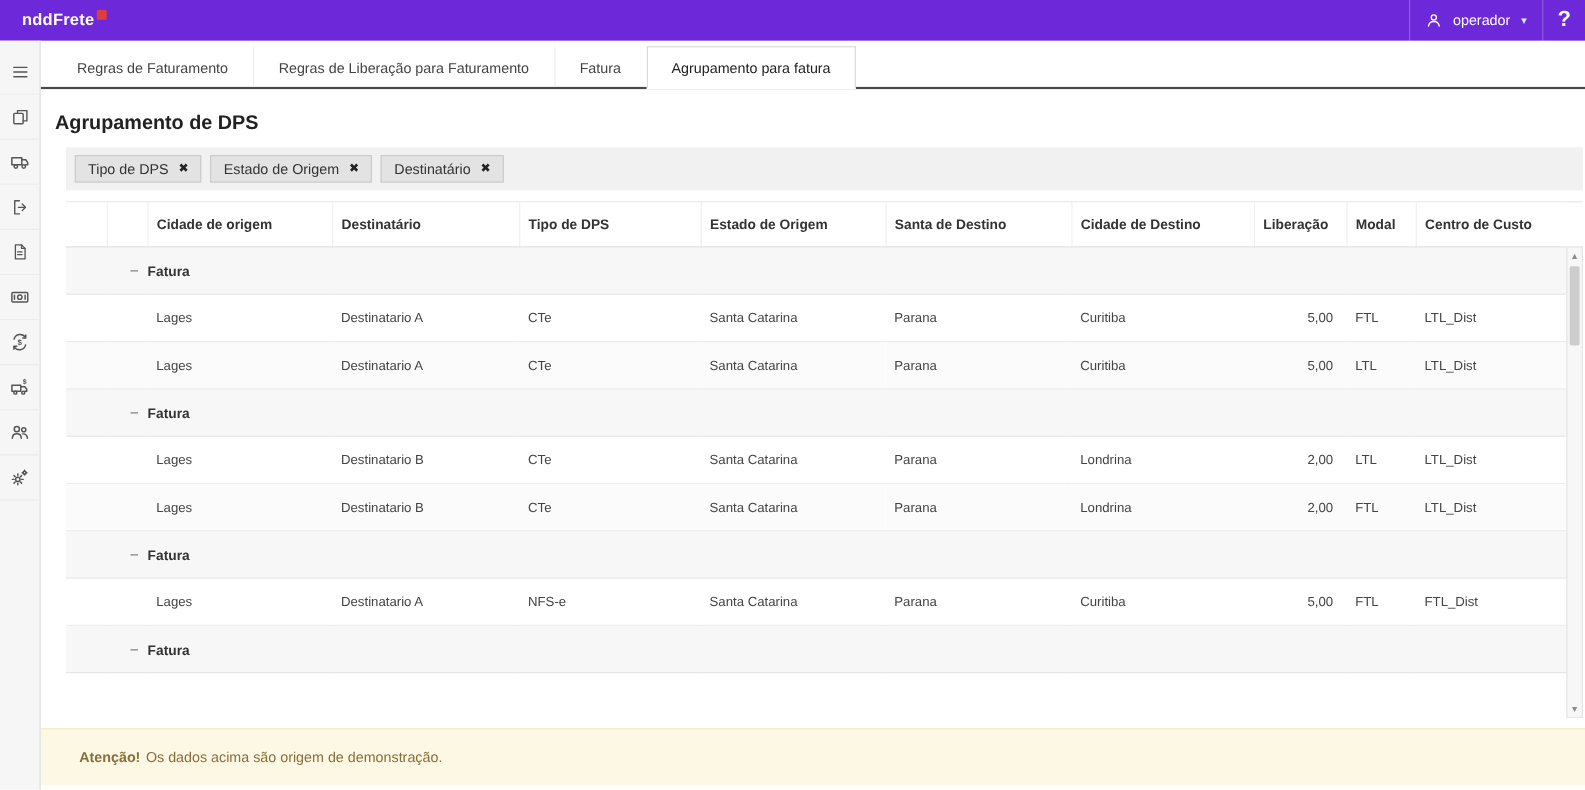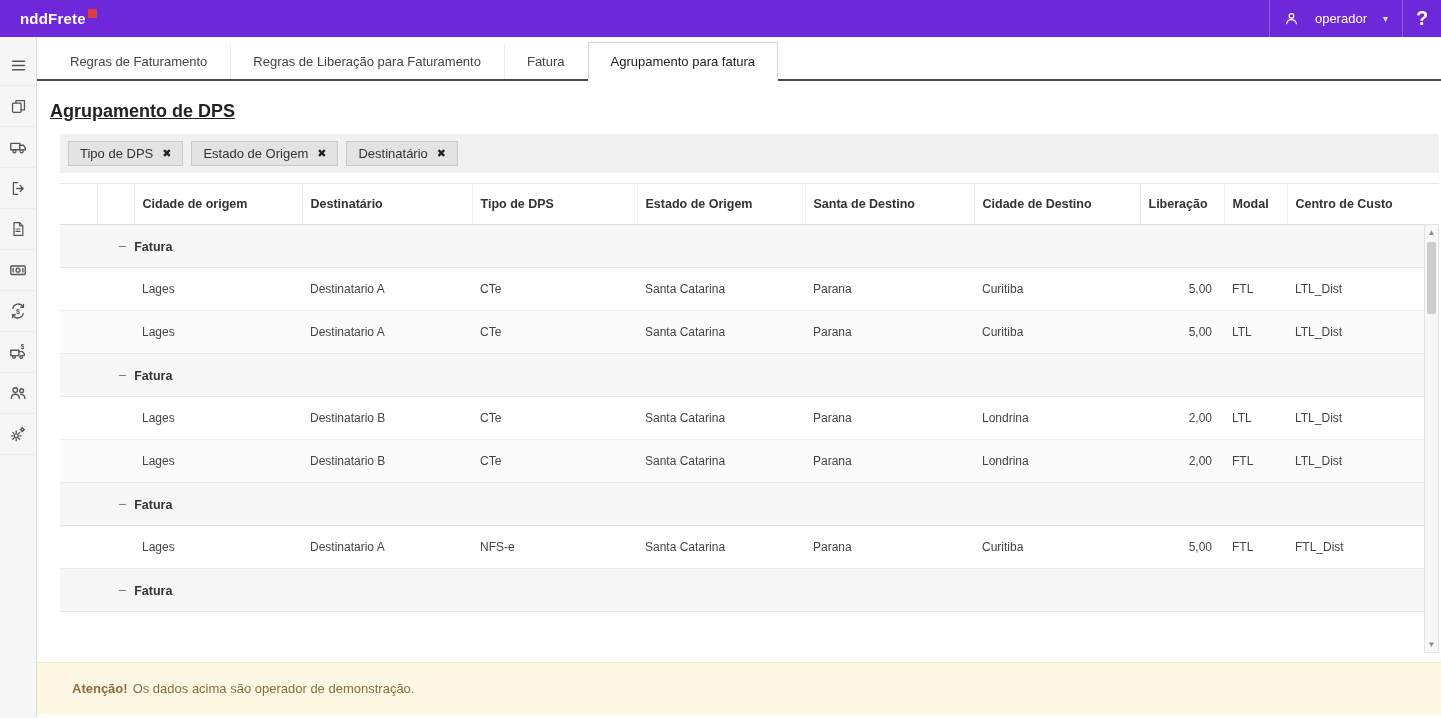--- a/index.html
+++ b/index.html
@@ -6,41 +6,41 @@
   html,body { margin:0; padding:0; }
   body {
     width:1441px; height:718px; overflow:hidden;
     font-family:"Liberation Sans", sans-serif; background:#fff;
   }
   
   .topbar { height:37px; background:#6d28d9; display:flex; align-items:center; justify-content:space-between; }
   .logo { color:#fff; font-size:15px; font-weight:bold; padding-left:20px; display:flex; align-items:flex-start; letter-spacing:.2px; }
   .logo-mark { width:9px; height:9px; background:#e03c3c; display:inline-block; margin:-1px 0 0 2px; }
   .topbar-right { display:flex; align-items:stretch; height:100%; }
-  .user-menu { display:flex; align-items:center; gap:16px; padding:4px 14px; border-left:1px solid rgba(255,255,255,.25); border-right:1px solid rgba(255,255,255,.25); color:#fff; font-size:13px; cursor:pointer; }
+  .user-menu { display:flex; align-items:center; gap:10px; padding:4px 14px; border-left:1px solid rgba(255,255,255,.25); border-right:1px solid rgba(255,255,255,.25); color:#fff; font-size:13px; cursor:pointer; }
   .user-chevron { font-size:10px; color:#d6e9f4; }
   .help-btn { width:38px; display:flex; align-items:center; justify-content:center; color:#fff; font-size:20px; font-weight:bold; cursor:pointer; }
 
   
   .main-wrap { display:flex; height:681px; }
   .sidebar { width:37px; background:#f6f6f6; border-right:1px solid #ddd; padding-top:8px; flex:0 0 37px; }
   .side-item { height:41px; display:flex; align-items:center; justify-content:center; border-bottom:1px solid #ececec; cursor:pointer; }
   .side-item svg { stroke:#555; fill:none; stroke-width:1.5; stroke-linecap:round; stroke-linejoin:round; }
   .side-item svg text { stroke:none; fill:#555; font-family:"Liberation Sans",sans-serif; font-weight:bold; }
   .content-col { flex:1; display:flex; flex-direction:column; overflow:hidden; }
 
   
   .tabs { height:44px; border-bottom:2px solid #4a4a4a; display:flex; align-items:flex-end; padding-left:10px; background:#fff; }
   .tab { font-size:13px; color:#444; padding:11px 22px 10px; border:1px solid transparent; border-left:1px solid #ededed; border-bottom:none; cursor:pointer; white-space:nowrap; }
   .tab:first-child { border-left-color:transparent; }
   .tab.active { border:1px solid #d6d6d6; border-bottom:2px solid #fff; margin-bottom:-2px; background:#fff; color:#222; }
 
   
   .content { flex:1; padding-left:13px; padding-right:2px; display:flex; flex-direction:column; overflow:hidden; }
-  .page-title { font-size:18px; color:#222; margin:20px 0 0 0; font-weight:bold;text-decoration:underline; }
+  .page-title { font-size:18px; color:#222; margin:20px 0 0 0; font-weight:bold; }
   .group-panel { margin:12px 0 0 10px; background:#f1f1f1; padding:7px 8px; display:flex; gap:8px; align-items:center; }
   .chip { background:#e3e3e3; border:1px solid #c9c9c9; padding:4px 11px; font-size:13px; color:#333; display:inline-flex; align-items:center; gap:9px; cursor:pointer; }
   .chip-x { font-size:11px; color:#222; cursor:pointer; line-height:1; }
 
   
   .grid { margin:10px 0 0 10px; position:relative; height:470px; overflow:hidden; border-top:1px solid #e6e6e6; }
   table { border-collapse:collapse; table-layout:fixed; width:calc(100% - 15px); }
   thead th { height:40px; font-size:12.5px; color:#333; text-align:left; font-weight:bold; padding:0 8px; border-bottom:1px solid #dcdcdc; border-right:1px solid #efefef; background:#fff; white-space:nowrap; overflow:hidden; cursor:pointer; }
   thead th:last-child { border-right:none; }
   tbody td { height:43px; font-size:12px; color:#444; padding:0 8px; border-bottom:1px solid #ececec; white-space:nowrap; overflow:hidden; background:#fff; }
@@ -290,17 +290,17 @@
         <div class="scrollbar">
           <div class="sb-arrow sb-up">▲</div>
           <div class="sb-thumb"></div>
           <div class="sb-arrow sb-down">▼</div>
         </div>
       </div>
     </main>
 
     <div class="warning">
       <b>Atenção!</b>
-      <span>Os dados acima são operador de demonstração.</span>
+      <span>Os dados acima são origem de demonstração.</span>
     </div>
 
   </div>
 </div>
 
 </body></html>

